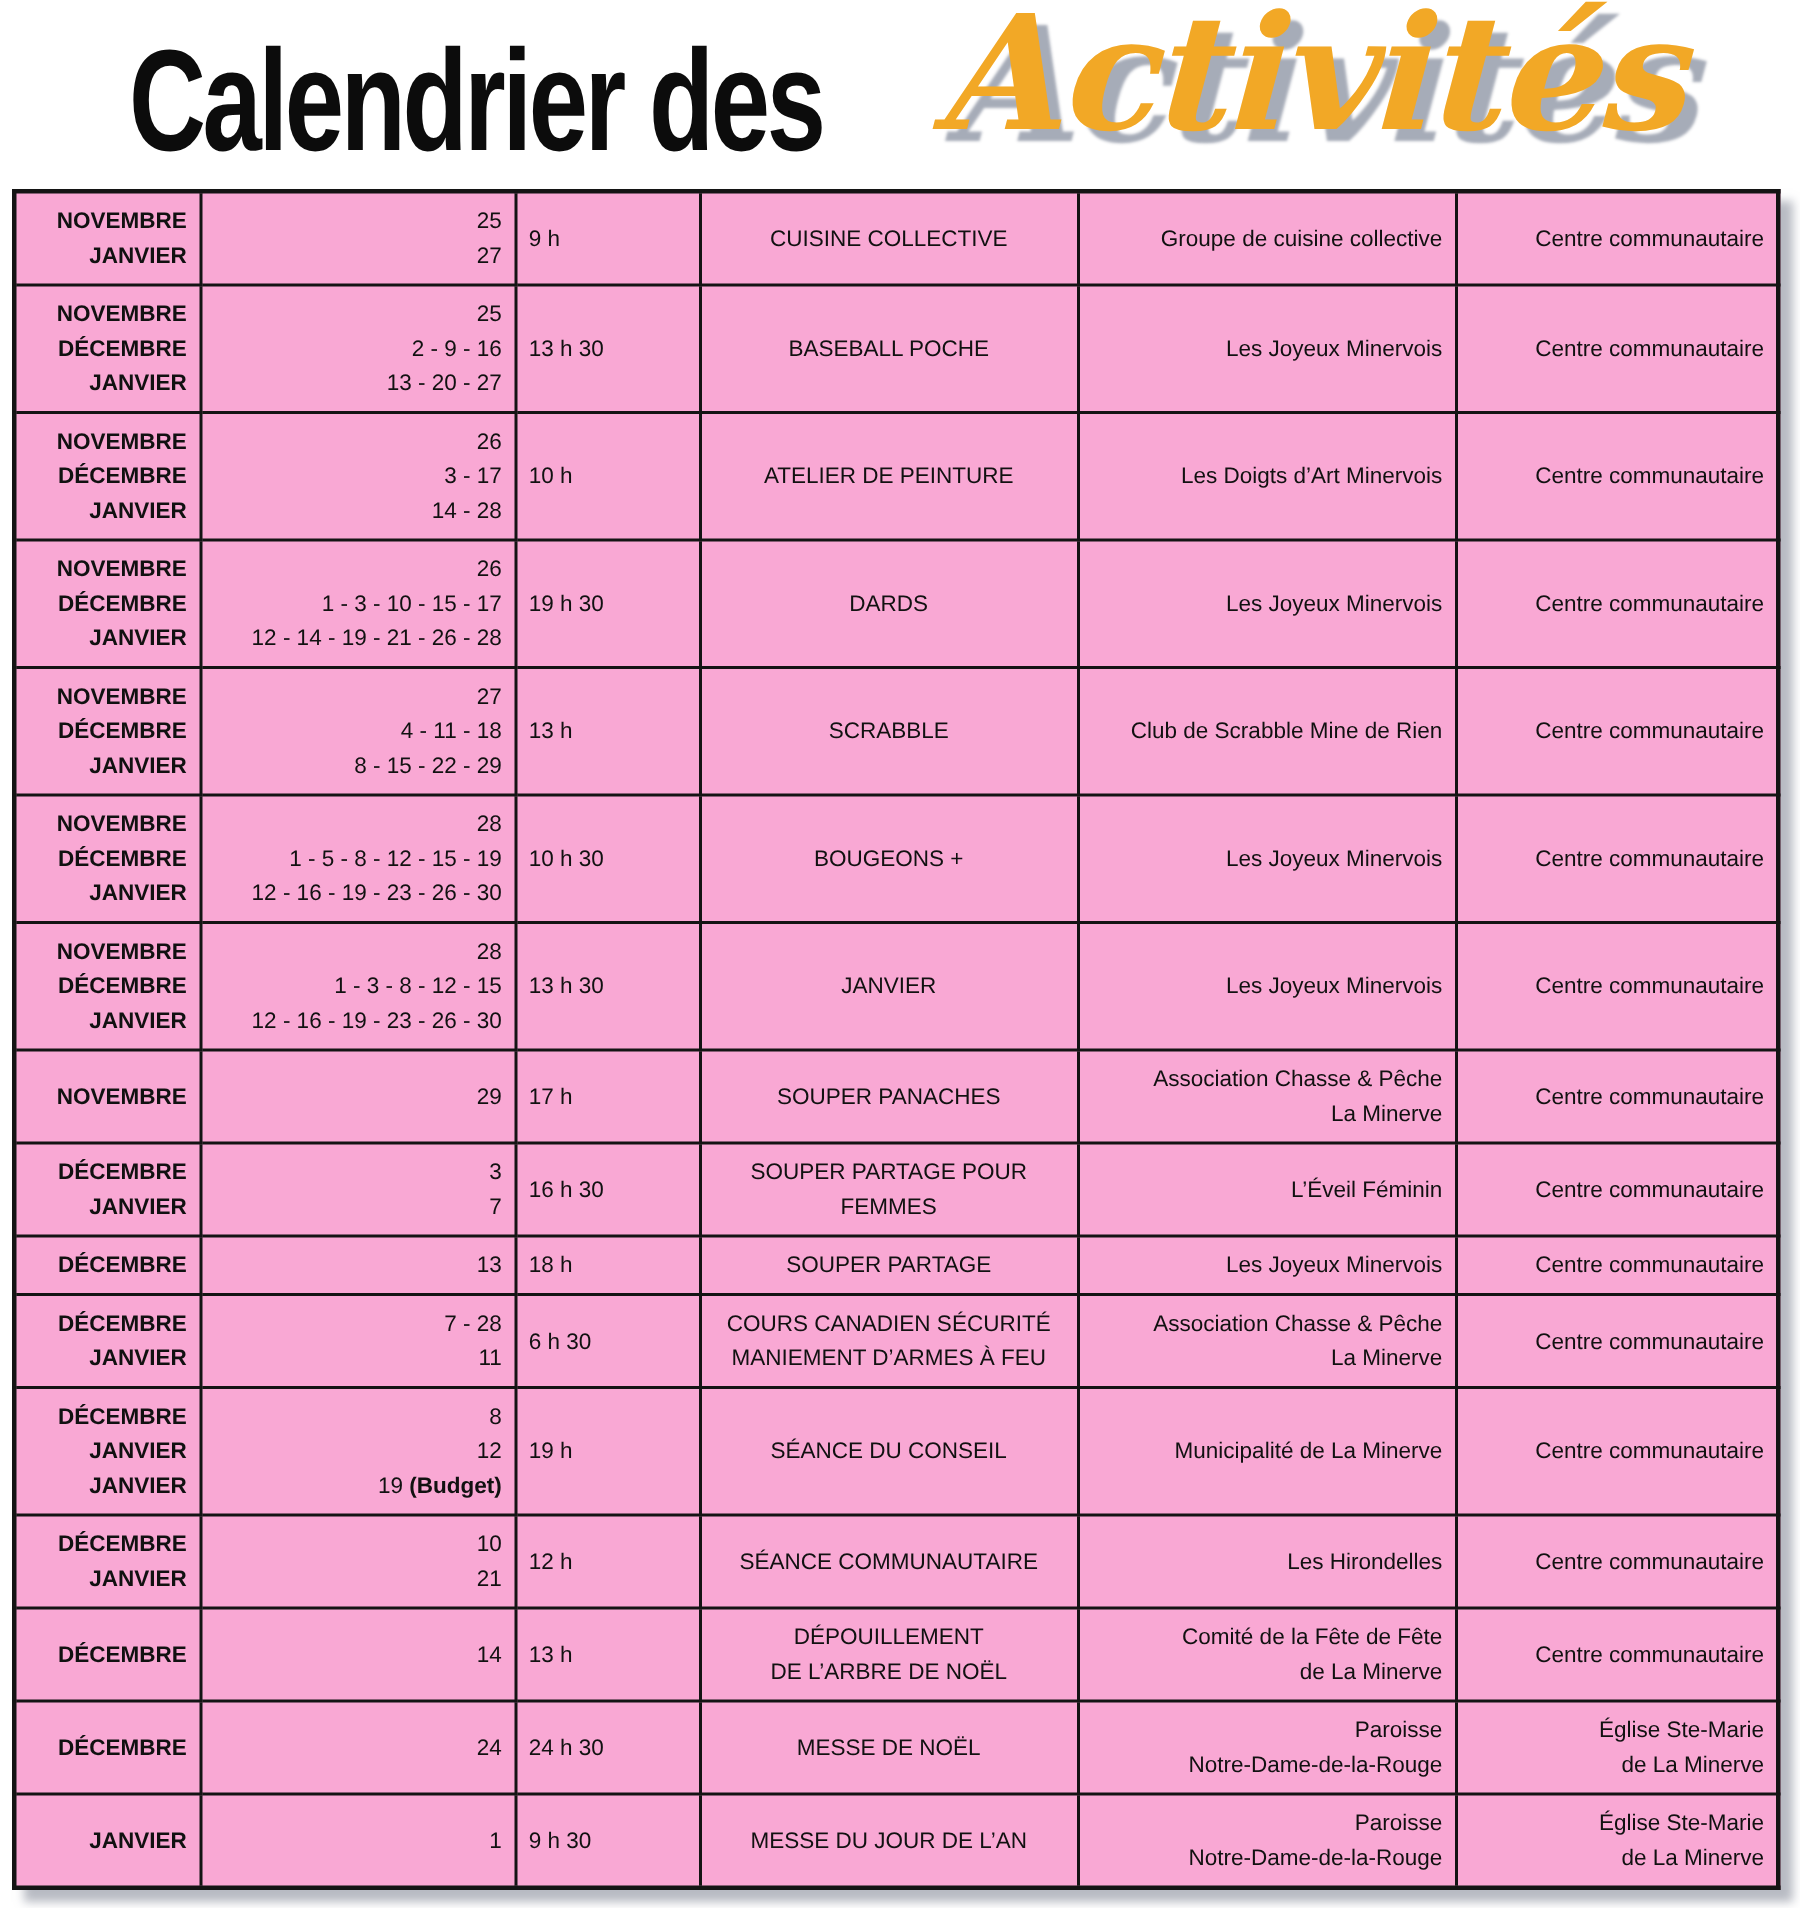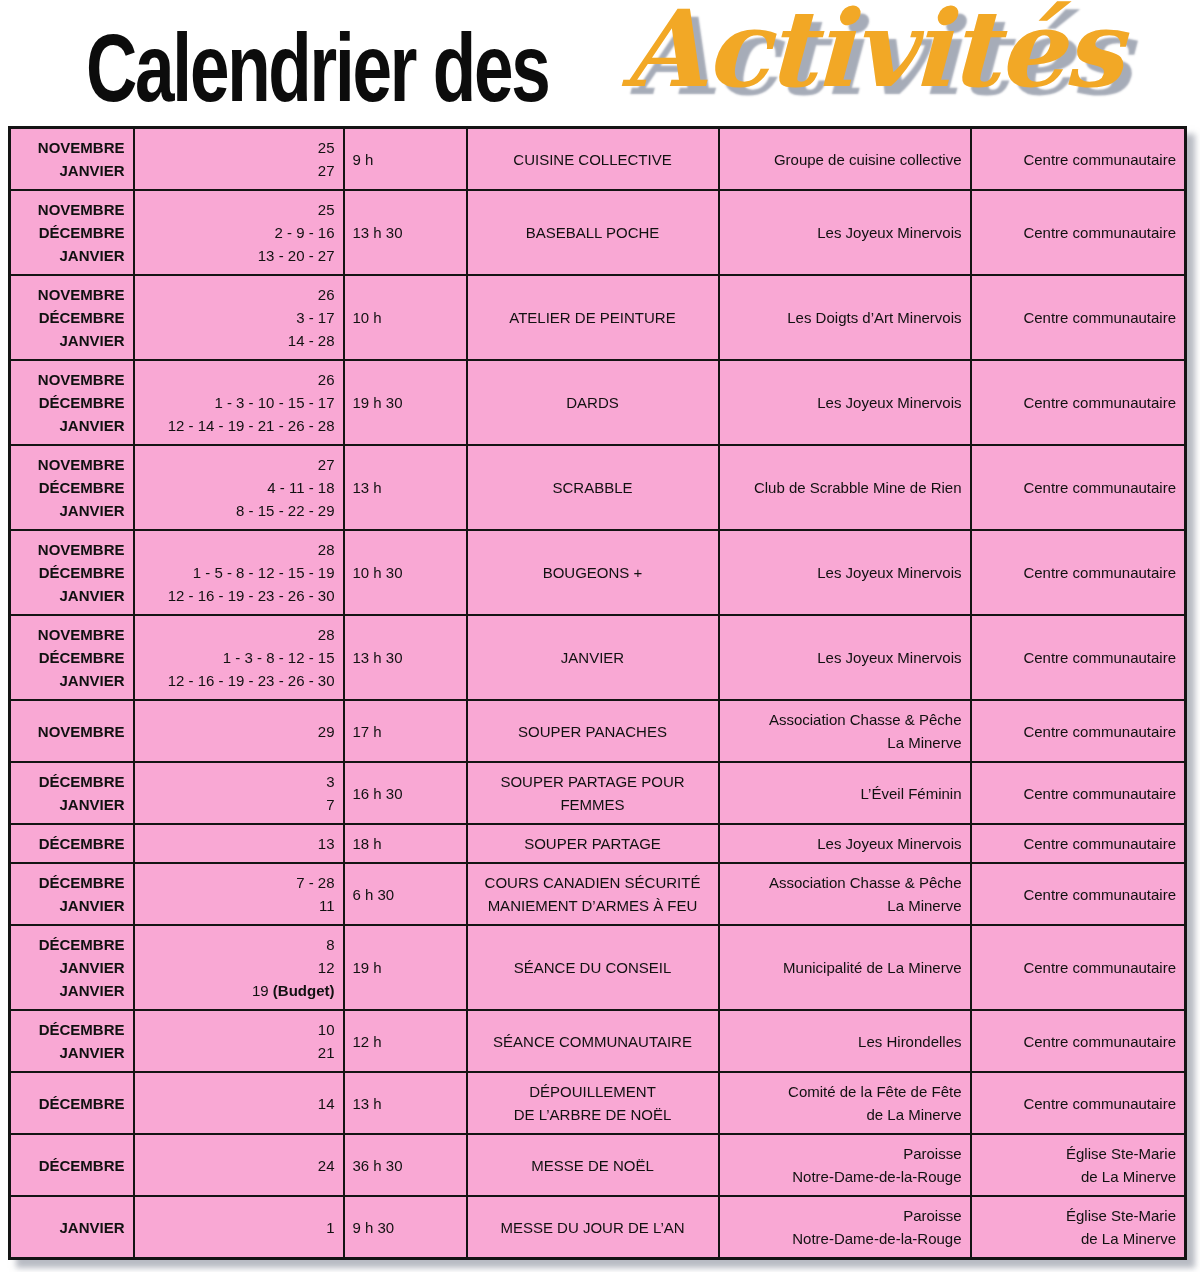--- a/index.html
+++ b/index.html
@@ -438,21 +438,21 @@
             </td>
           </tr>
           <tr>
             <td class="months-cell">
               <div class="line">DÉCEMBRE</div>
             </td>
             <td class="dates-cell">
               <div class="line">24</div>
             </td>
             <td class="time-cell">
-              <div class="line">36 h 30</div>
+              <div class="line">24 h 30</div>
             </td>
             <td class="activity-cell">
               <div class="line">MESSE DE NOËL</div>
             </td>
             <td class="org-cell">
               <div class="line">Paroisse</div>
               <div class="line">Notre-Dame-de-la-Rouge</div>
             </td>
             <td class="location-cell">
               <div class="line">Église Ste-Marie</div>

